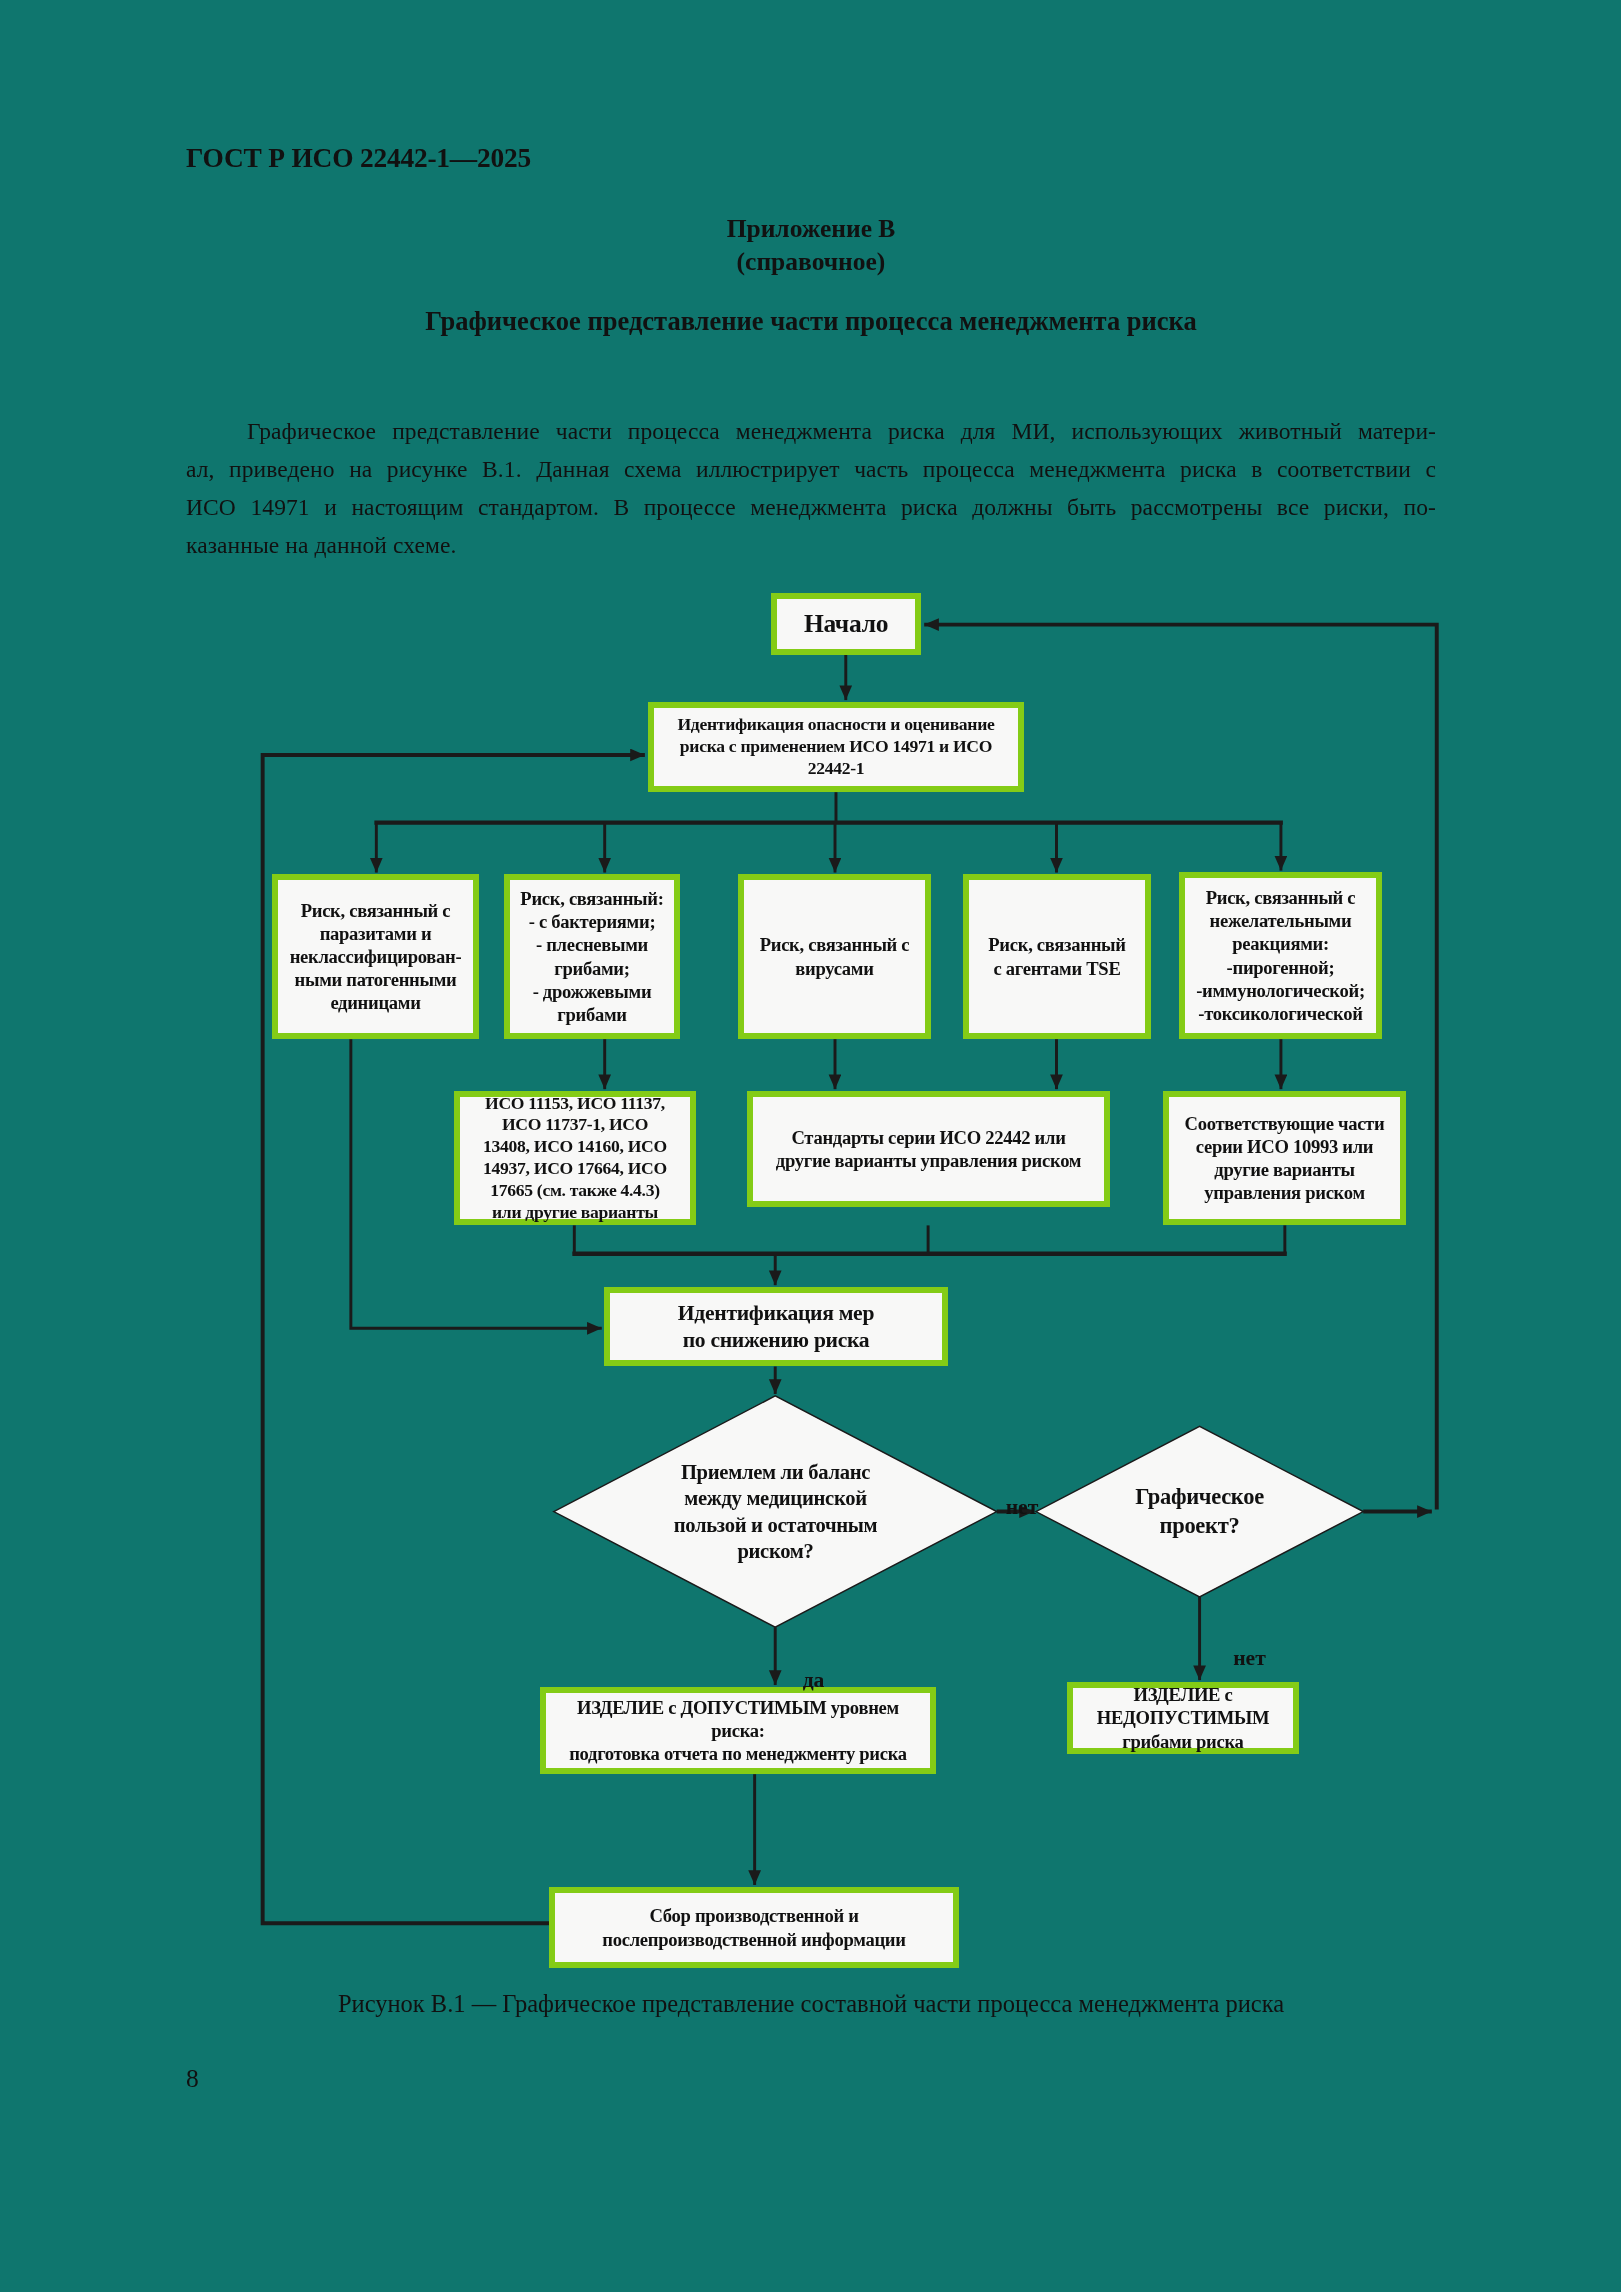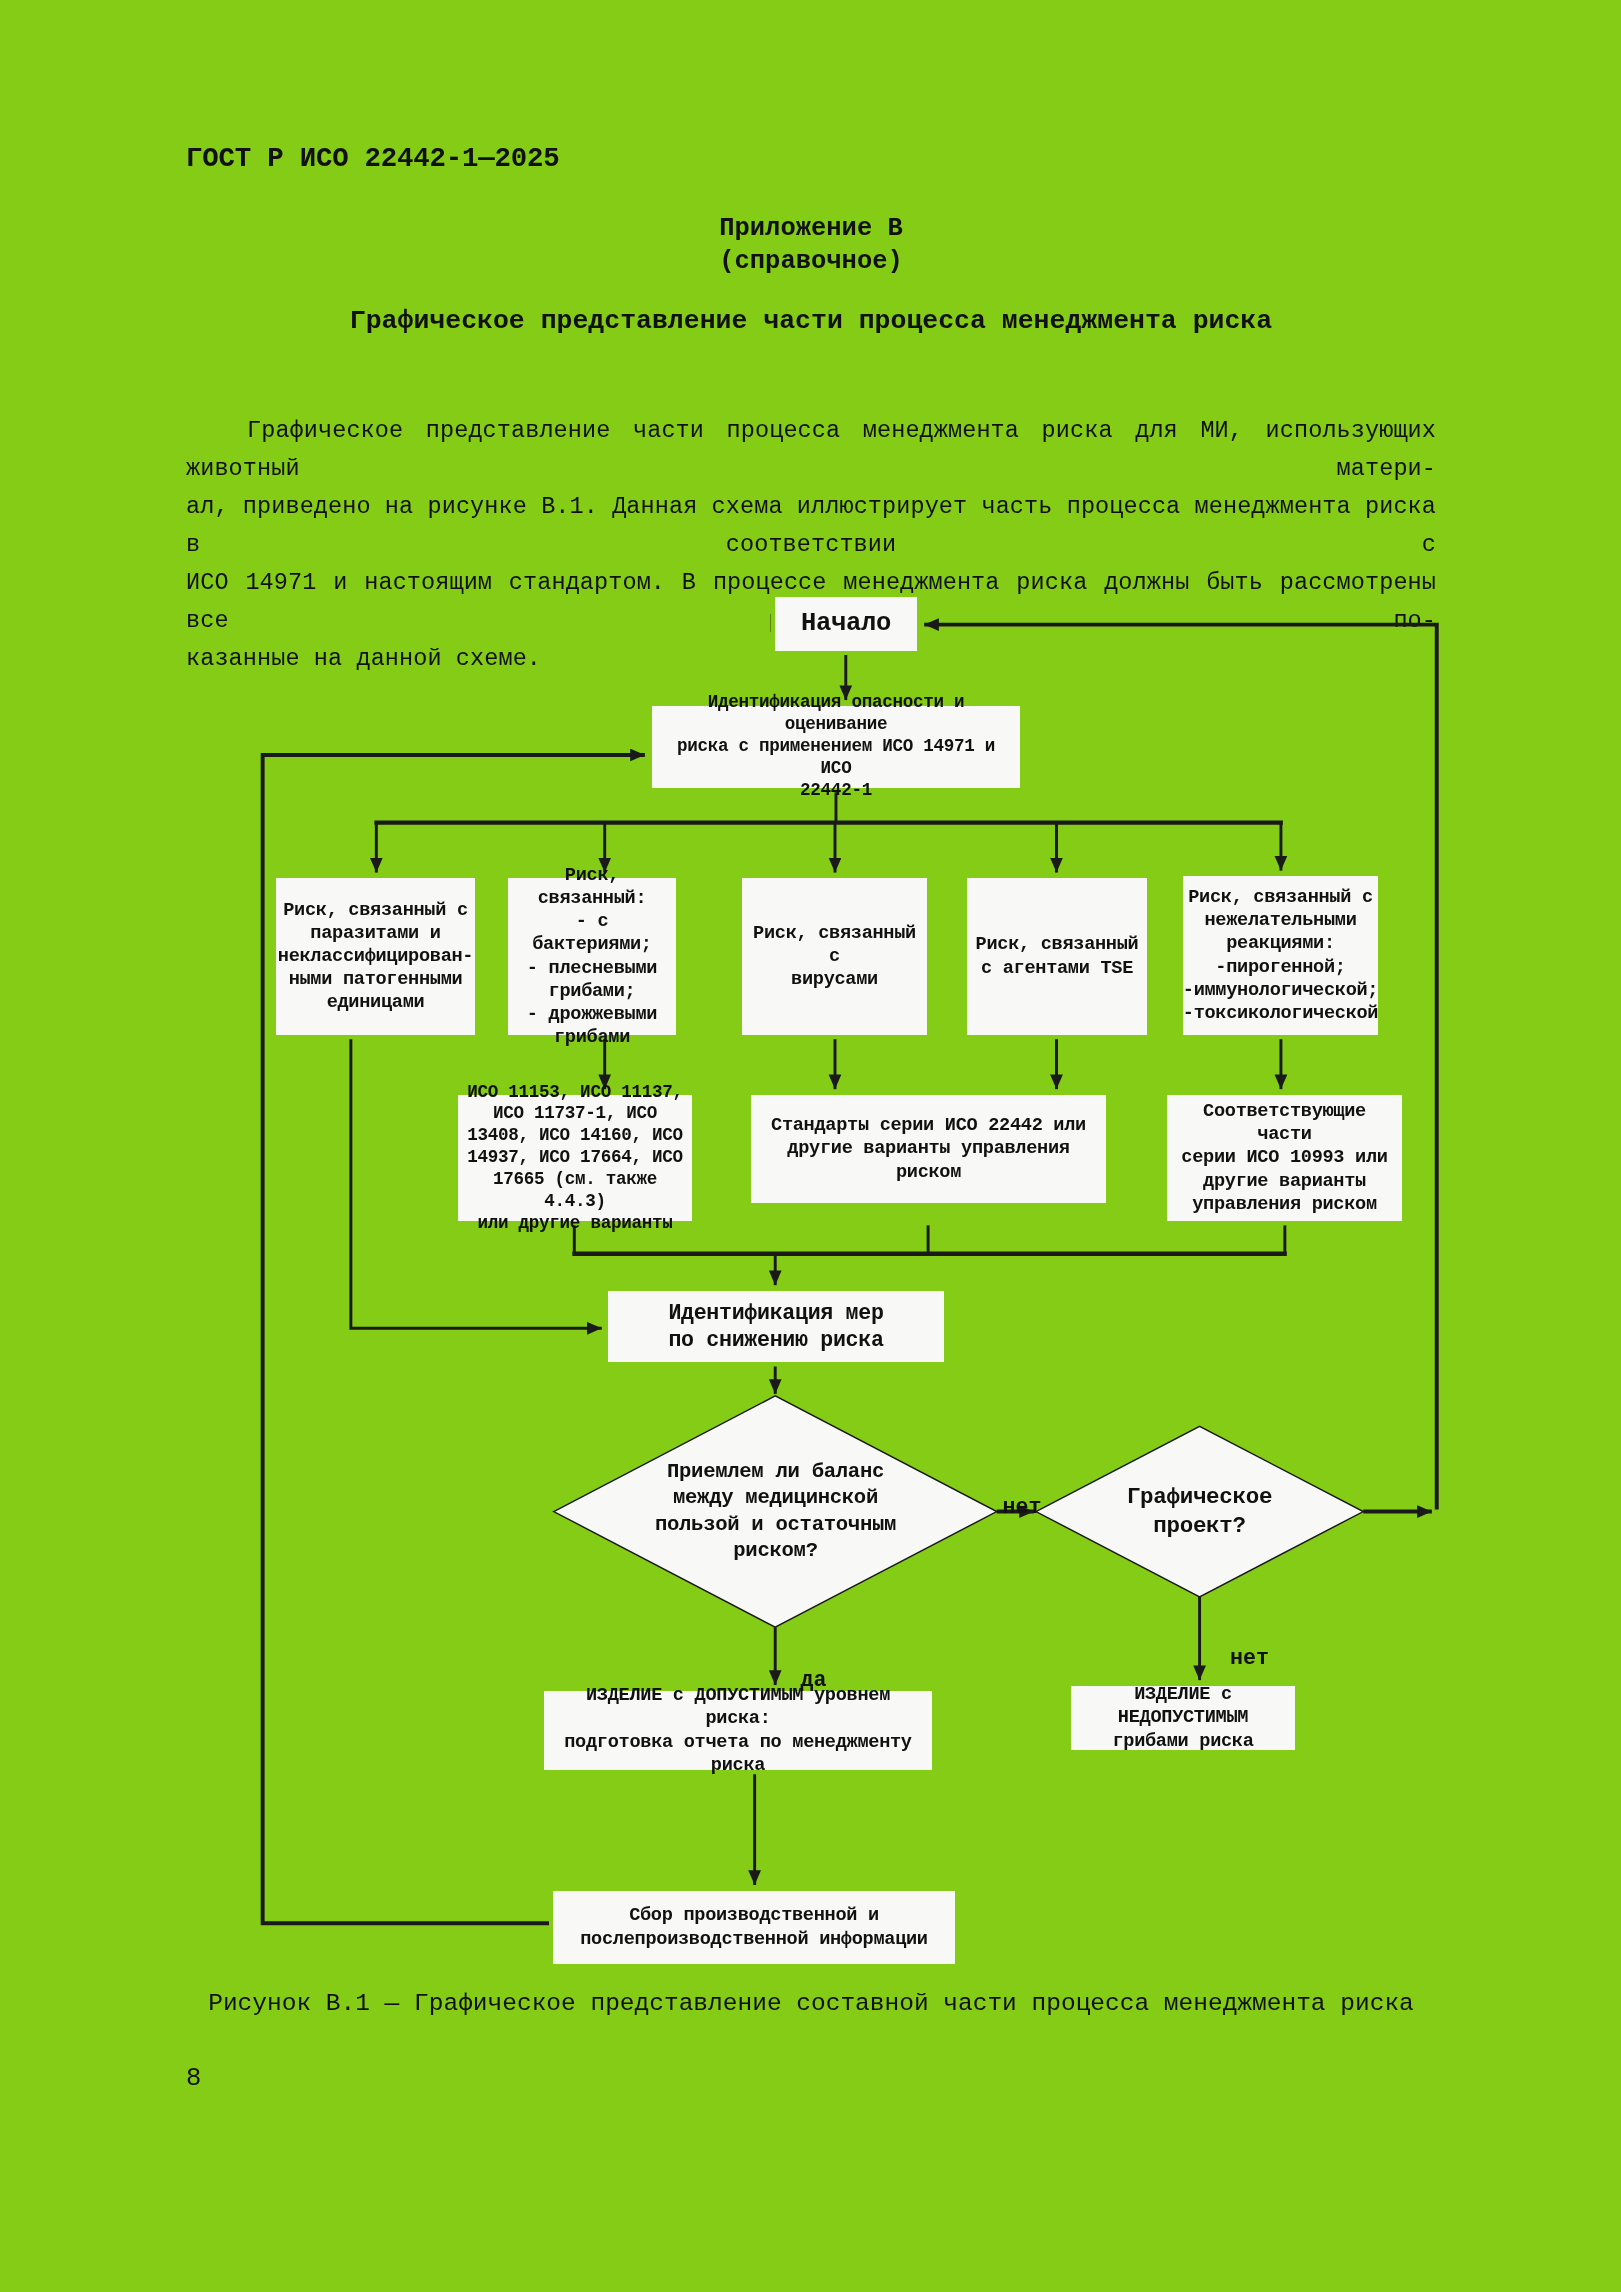--- a/index.html
+++ b/index.html
@@ -1,35 +1,35 @@
 <!DOCTYPE html>
 <html><head>
 <meta charset="utf-8">
 <style>
   html,body{margin:0;padding:0;background:#e9e9e8;}
   #page{
     position:relative;width:1621px;height:2293px;margin:0 auto;
-    background:#84cc16;color:#111;
-    font-family:Liberation Mono, monospace;overflow:hidden;
+    background:#0f766e;color:#111;
+    font-family:Liberation Serif, serif;overflow:hidden;
   }
   .abs{position:absolute;}
   #doc-header{left:186px;top:143px;font-size:27.4px;font-weight:bold;letter-spacing:-0.2px;}
   #appendix-block{left:186px;top:212px;width:1250px;text-align:center;font-weight:bold;font-size:25.5px;line-height:33px;}
   #doc-title{left:186px;top:304px;width:1250px;text-align:center;font-weight:bold;font-size:26.5px;line-height:35px;}
   #intro{left:186px;top:412px;width:1250px;font-size:23.5px;line-height:38px;letter-spacing:0.1px;}
   #intro .jline{text-align:justify;text-align-last:justify;}
   #intro .indent{text-indent:61px;}
   #intro .lastline{text-align:left;}
   #figure-caption{left:186px;top:1990px;width:1250px;text-align:center;font-size:24.5px;}
   #page-number{left:186px;top:2064px;font-size:25.5px;}
 
   #flowchart{position:absolute;left:0;top:0;width:1621px;height:2293px;}
   #flow-connectors{position:absolute;left:0;top:0;}
   .node{
-    position:absolute;box-sizing:border-box;border:4px solid #84cc16;background:#f8f8f7;
+    position:absolute;box-sizing:border-box;border:6px solid #84cc16;background:#f8f8f7;
     display:flex;align-items:center;justify-content:center;text-align:center;
     white-space:pre-line;font-weight:bold;line-height:1.24;letter-spacing:-0.3px;color:#111;
     padding:2px 5.9px;z-index:2;
   }
   .dlabel{
     position:absolute;display:flex;align-items:center;justify-content:center;text-align:center;
     white-space:pre-line;font-weight:bold;line-height:1.28;letter-spacing:-0.3px;z-index:2;
   }
   .edge-label{position:absolute;font-weight:bold;font-size:21.6px;z-index:2;text-align:center;margin-top:37px;}
 

